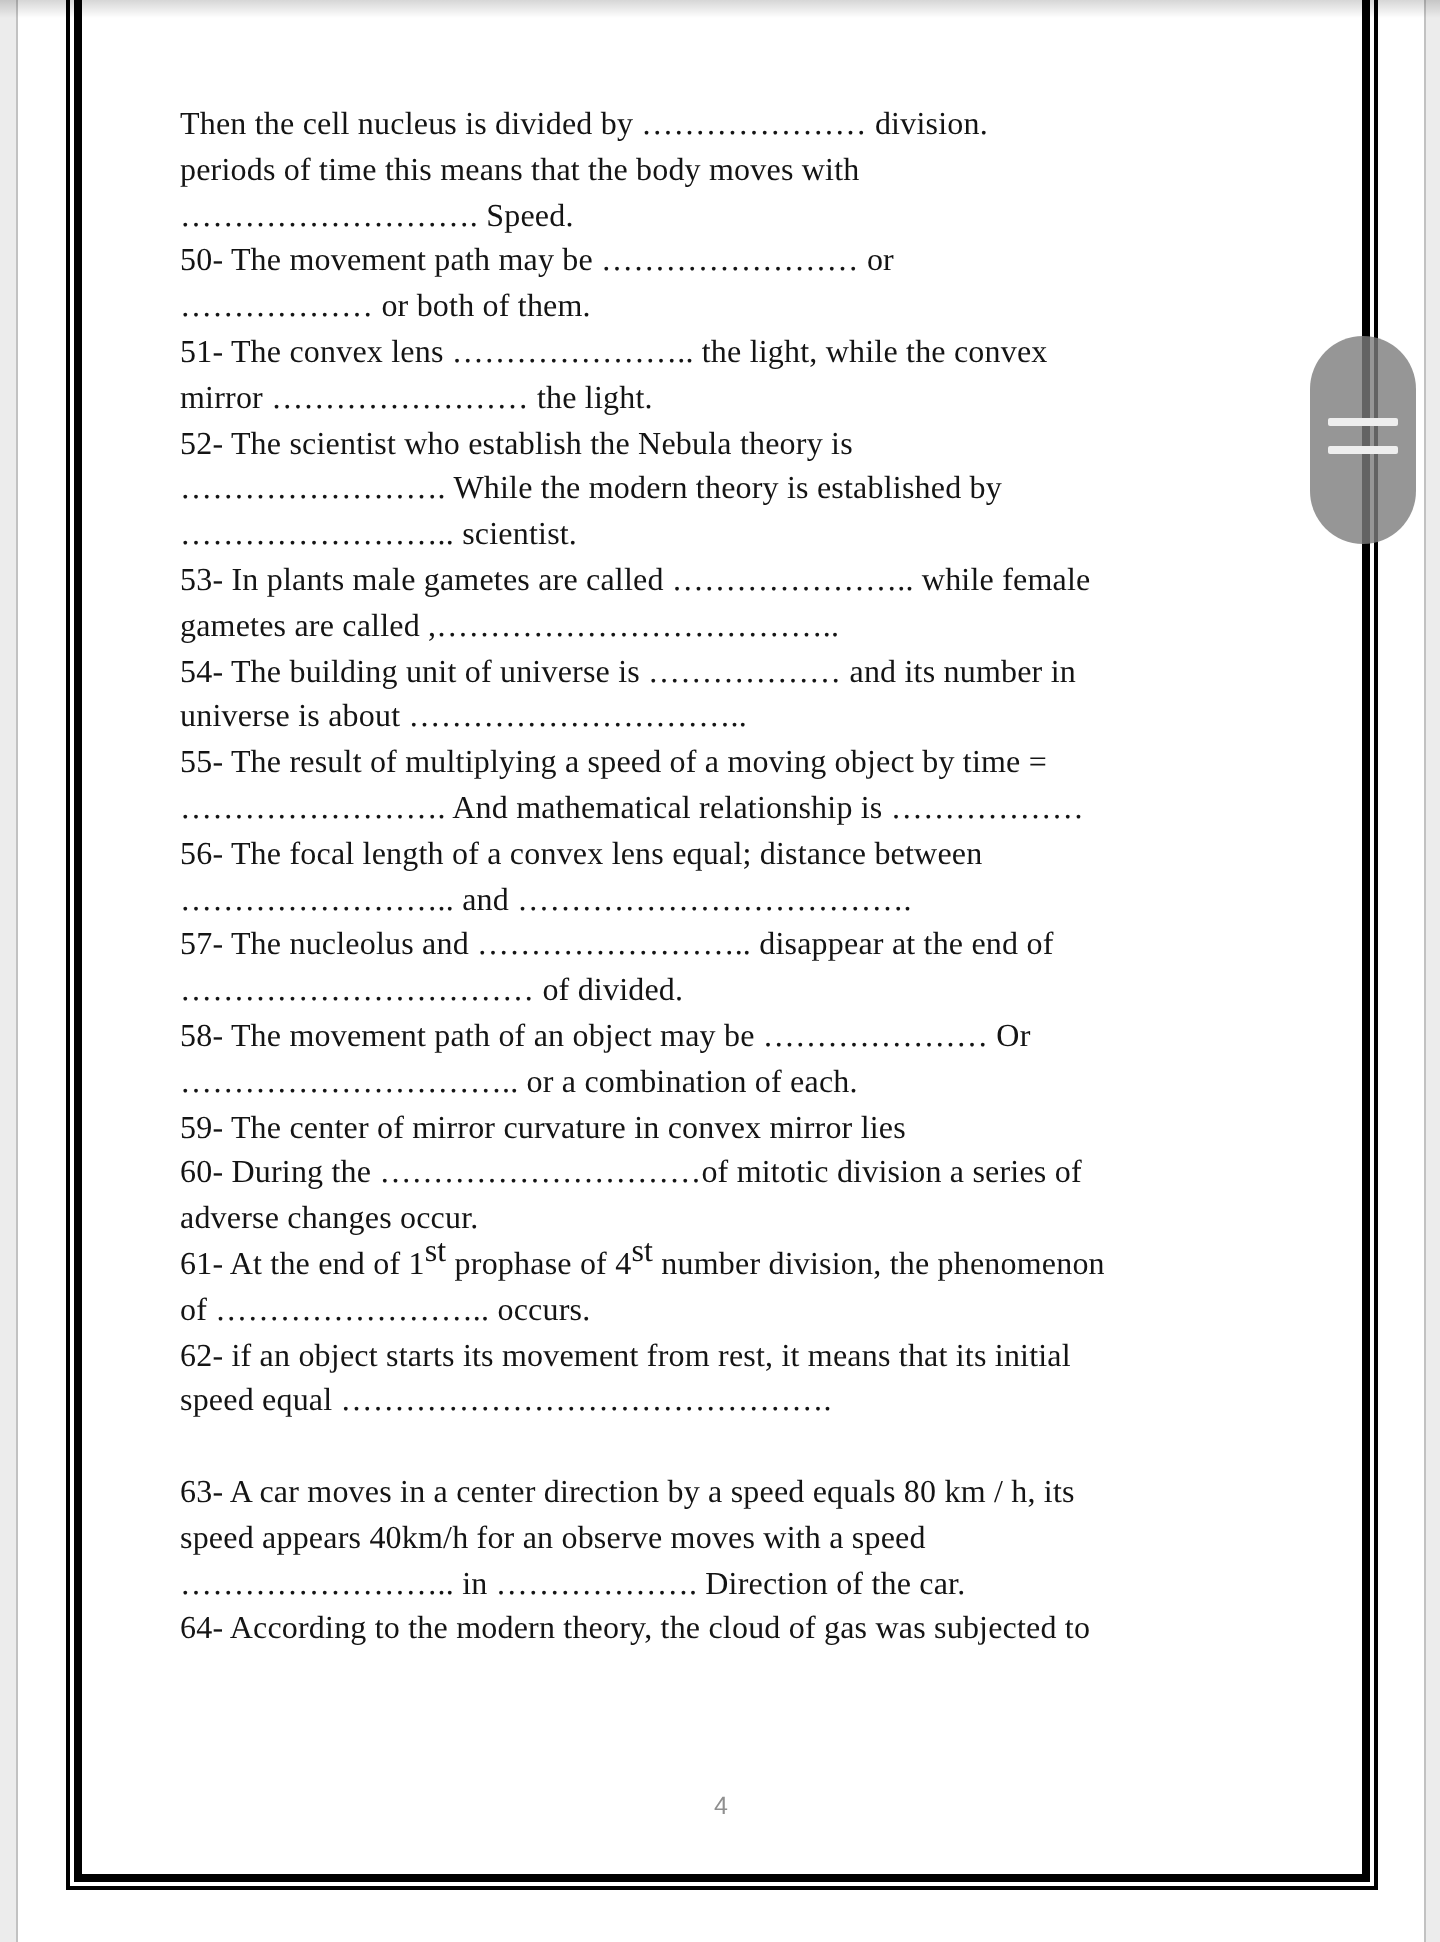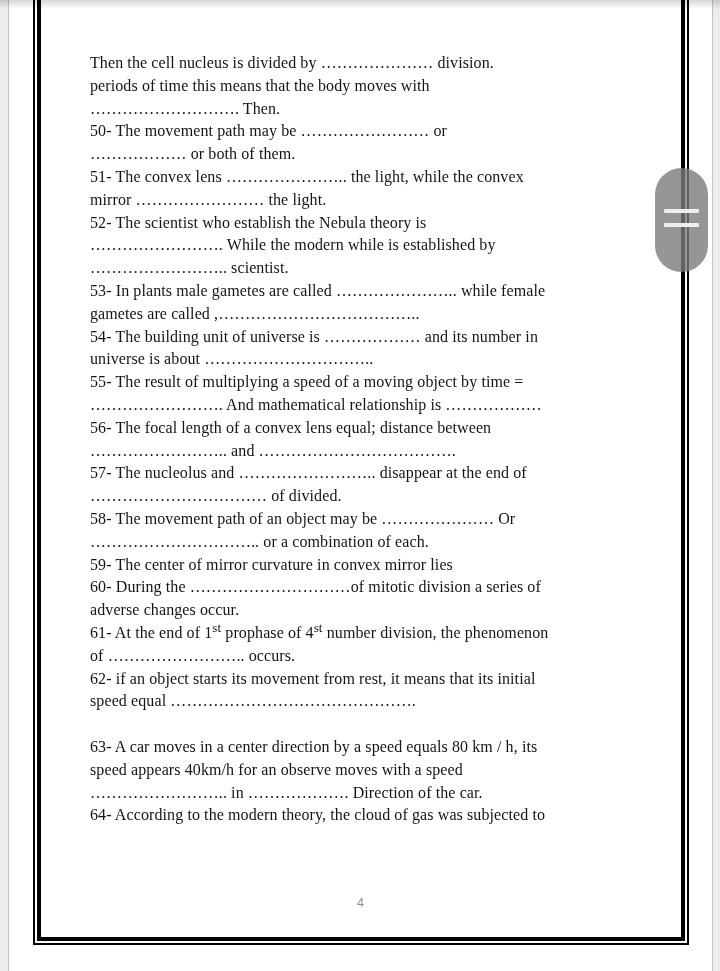--- a/index.html
+++ b/index.html
@@ -62,21 +62,21 @@
   }
   .line {
     height: 22.8px;
     line-height: 22.8px;
     font-size: 16px;
     color: #141414;
     white-space: nowrap;
     letter-spacing: 0.1px;
   }
   .line sup {
-    font-size: 13px;
+    font-size: 16px;
     line-height: 0;
     vertical-align: super;
   }
   .page-number {
     position: absolute;
     left: 0;
     width: 100%;
     top: 896px;
     text-align: center;
     font-size: 12.5px;
@@ -108,27 +108,27 @@
 </head>
 <body>
 
 <div class="page">
   <div class="frame-outer"></div>
   <div class="frame-inner"></div>
   <div class="text-block">
     <div>
         <div class="line"><span>Then the cell nucleus is divided by ………………… division.</span></div>
         <div class="line"><span>periods of time this means that the body moves with</span></div>
-        <div class="line"><span>………………………. Then.</span></div>
+        <div class="line"><span>………………………. Speed.</span></div>
         <div class="line"><span>50- The movement path may be …………………… or</span></div>
         <div class="line"><span>……………… or both of them.</span></div>
         <div class="line"><span>51- The convex lens ………………….. the light, while the convex</span></div>
         <div class="line"><span>mirror …………………… the light.</span></div>
         <div class="line"><span>52- The scientist who establish the Nebula theory is</span></div>
-        <div class="line"><span>……………………. While the modern while is established by</span></div>
+        <div class="line"><span>……………………. While the modern theory is established by</span></div>
         <div class="line"><span>…………………….. scientist.</span></div>
         <div class="line"><span>53- In plants male gametes are called ………………….. while female</span></div>
         <div class="line"><span>gametes are called ,………………………………..</span></div>
         <div class="line"><span>54- The building unit of universe is ……………… and its number in</span></div>
         <div class="line"><span>universe is about …………………………..</span></div>
         <div class="line"><span>55- The result of multiplying a speed of a moving object by time =</span></div>
         <div class="line"><span>……………………. And mathematical relationship is ………………</span></div>
         <div class="line"><span>56- The focal length of a convex lens equal; distance between</span></div>
         <div class="line"><span>…………………….. and ……………………………….</span></div>
         <div class="line"><span>57- The nucleolus and …………………….. disappear at the end of</span></div>

